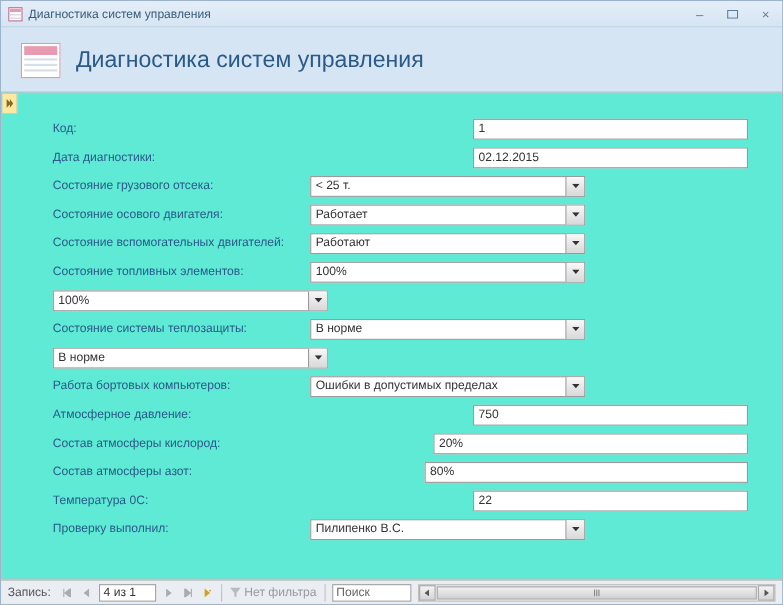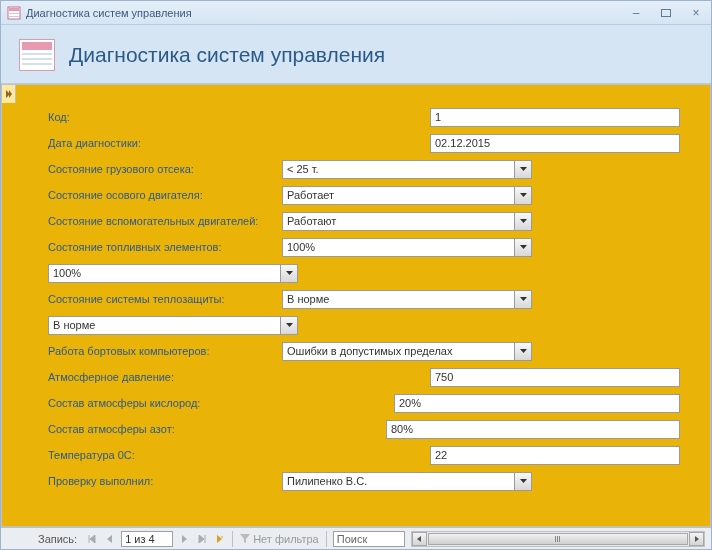--- a/index.html
+++ b/index.html
@@ -79,21 +79,21 @@
       background: #d6e0e8;
       margin-top: 3px;
     }
     .header-title {
       font-size: 21px;
       color: #2a5a8a;
       font-weight: normal;
     }
     .form-area {
       flex: 1;
-      background: #eab308;
+      background: #5eead4;
       border: 1px solid #c0c0c0;
       margin: 0;
       position: relative;
       overflow: hidden;
     }
     .record-marker {
       position: absolute;
       left: 0;
       top: 0;
       width: 14px;
@@ -150,21 +150,20 @@
     .lbl-short { width: 234px; }
     .lbl-long { width: 234px; }
     .nav-bar {
       height: 22px;
       background: #eaeef2;
       border-top: 1px solid #c0c0c0;
       display: flex;
       align-items: center;
       font-size: 11px;
       color: #333;
-      padding-left: 31px;
     }
     .nav-label { padding: 0 6px; color: #555; }
     .nav-btn {
       width: 18px;
       height: 18px;
       display: flex;
       align-items: center;
       justify-content: center;
       cursor: pointer;
     }
@@ -432,21 +431,21 @@
         <svg viewBox="0 0 8 8">
           <path d="M1 0v8M7 0L2 4l5 4Z" fill="#333" stroke="#333"></path>
         </svg>
       </div>
     <div class="nav-btn disabled">
         <svg viewBox="0 0 8 8">
           <path d="M6 0L1 4l5 4Z" fill="#333"></path>
         </svg>
       </div>
     <div class="nav-record-box">
-        <span>1 из 4</span>
+        <span>4 из 1</span>
       </div>
     <div class="nav-btn disabled">
         <svg viewBox="0 0 8 8">
           <path d="M2 0l5 4-5 4Z" fill="#333"></path>
         </svg>
       </div>
     <div class="nav-btn disabled">
         <svg viewBox="0 0 8 8">
           <path d="M7 0v8M1 0l5 4-5 4Z" fill="#333" stroke="#333"></path>
         </svg>

